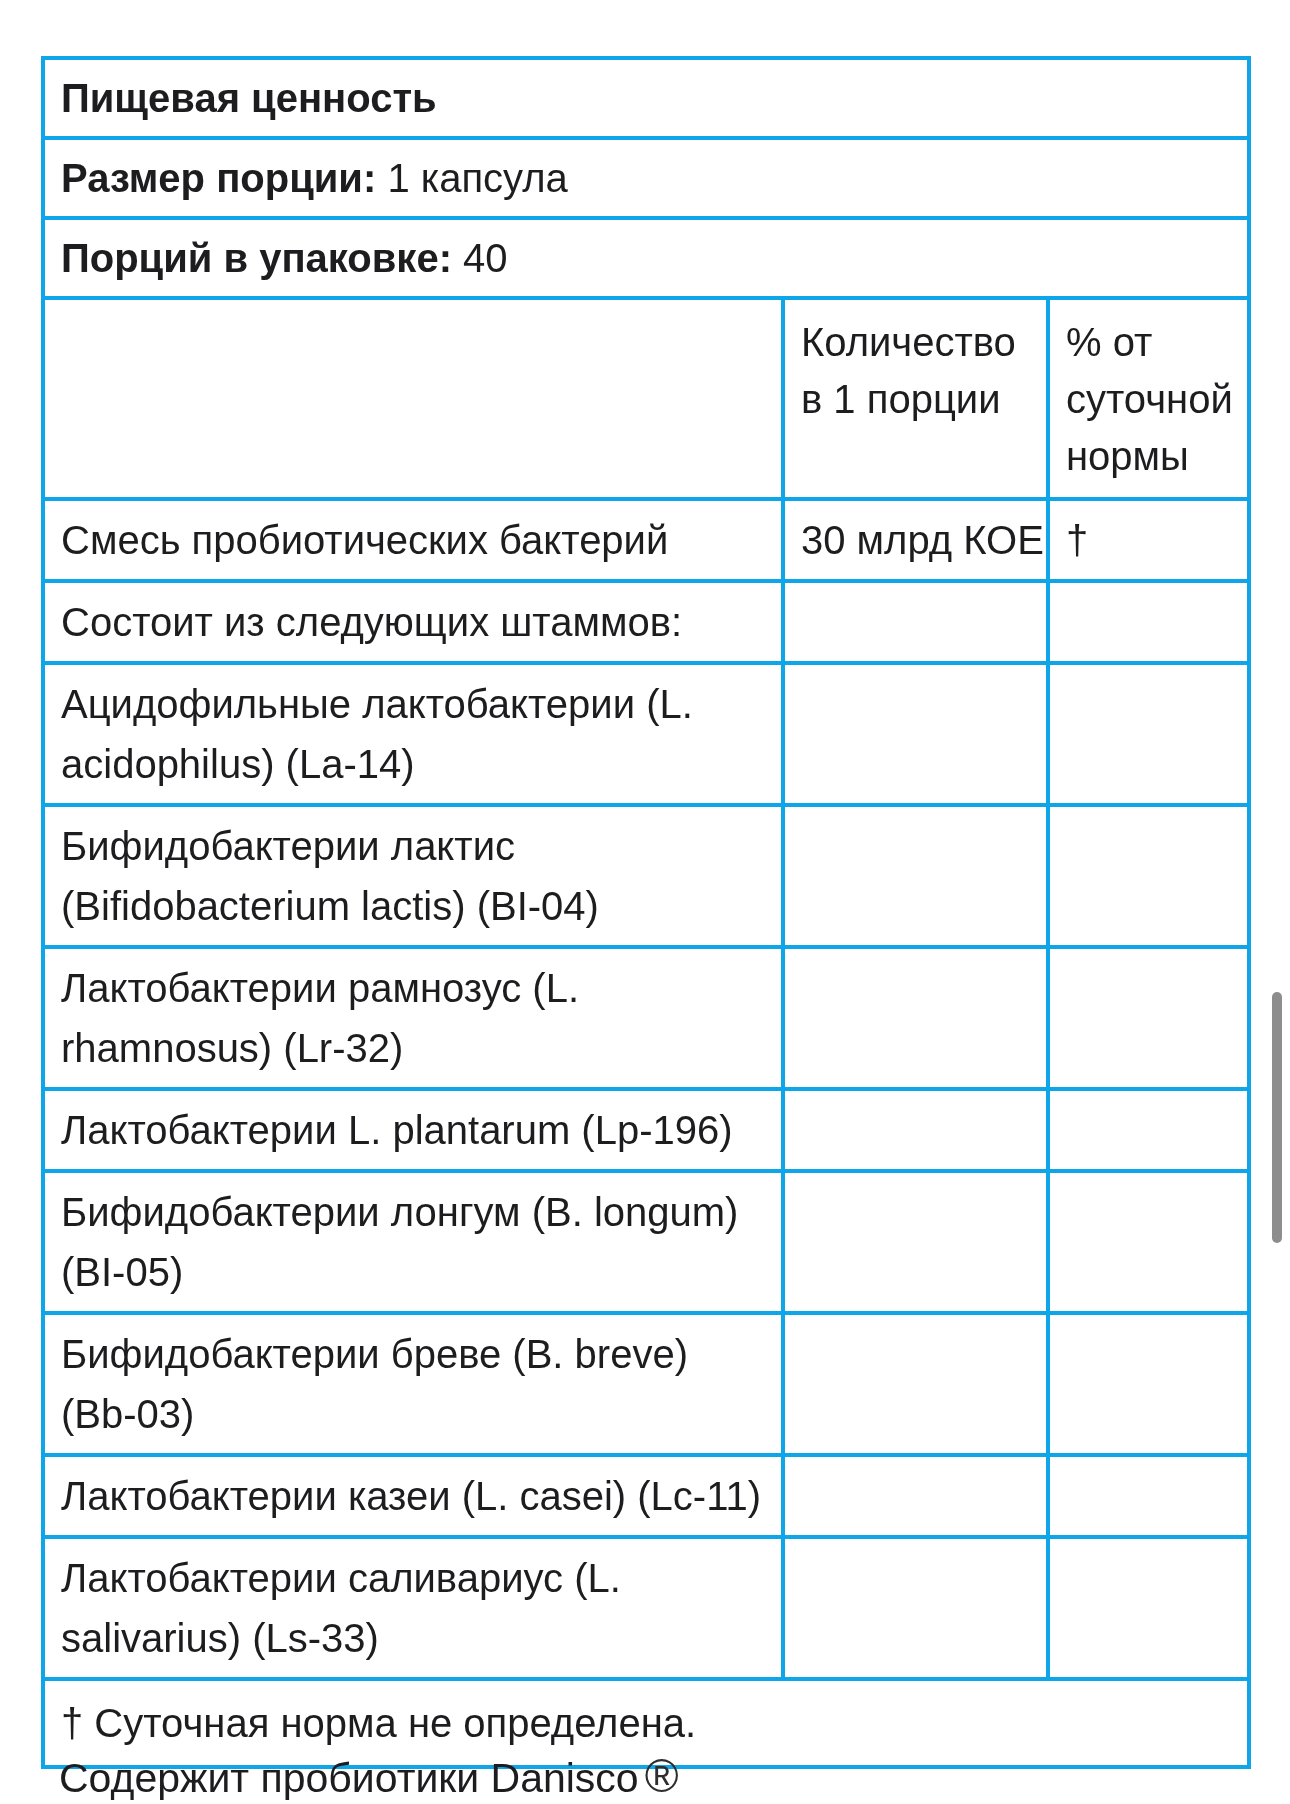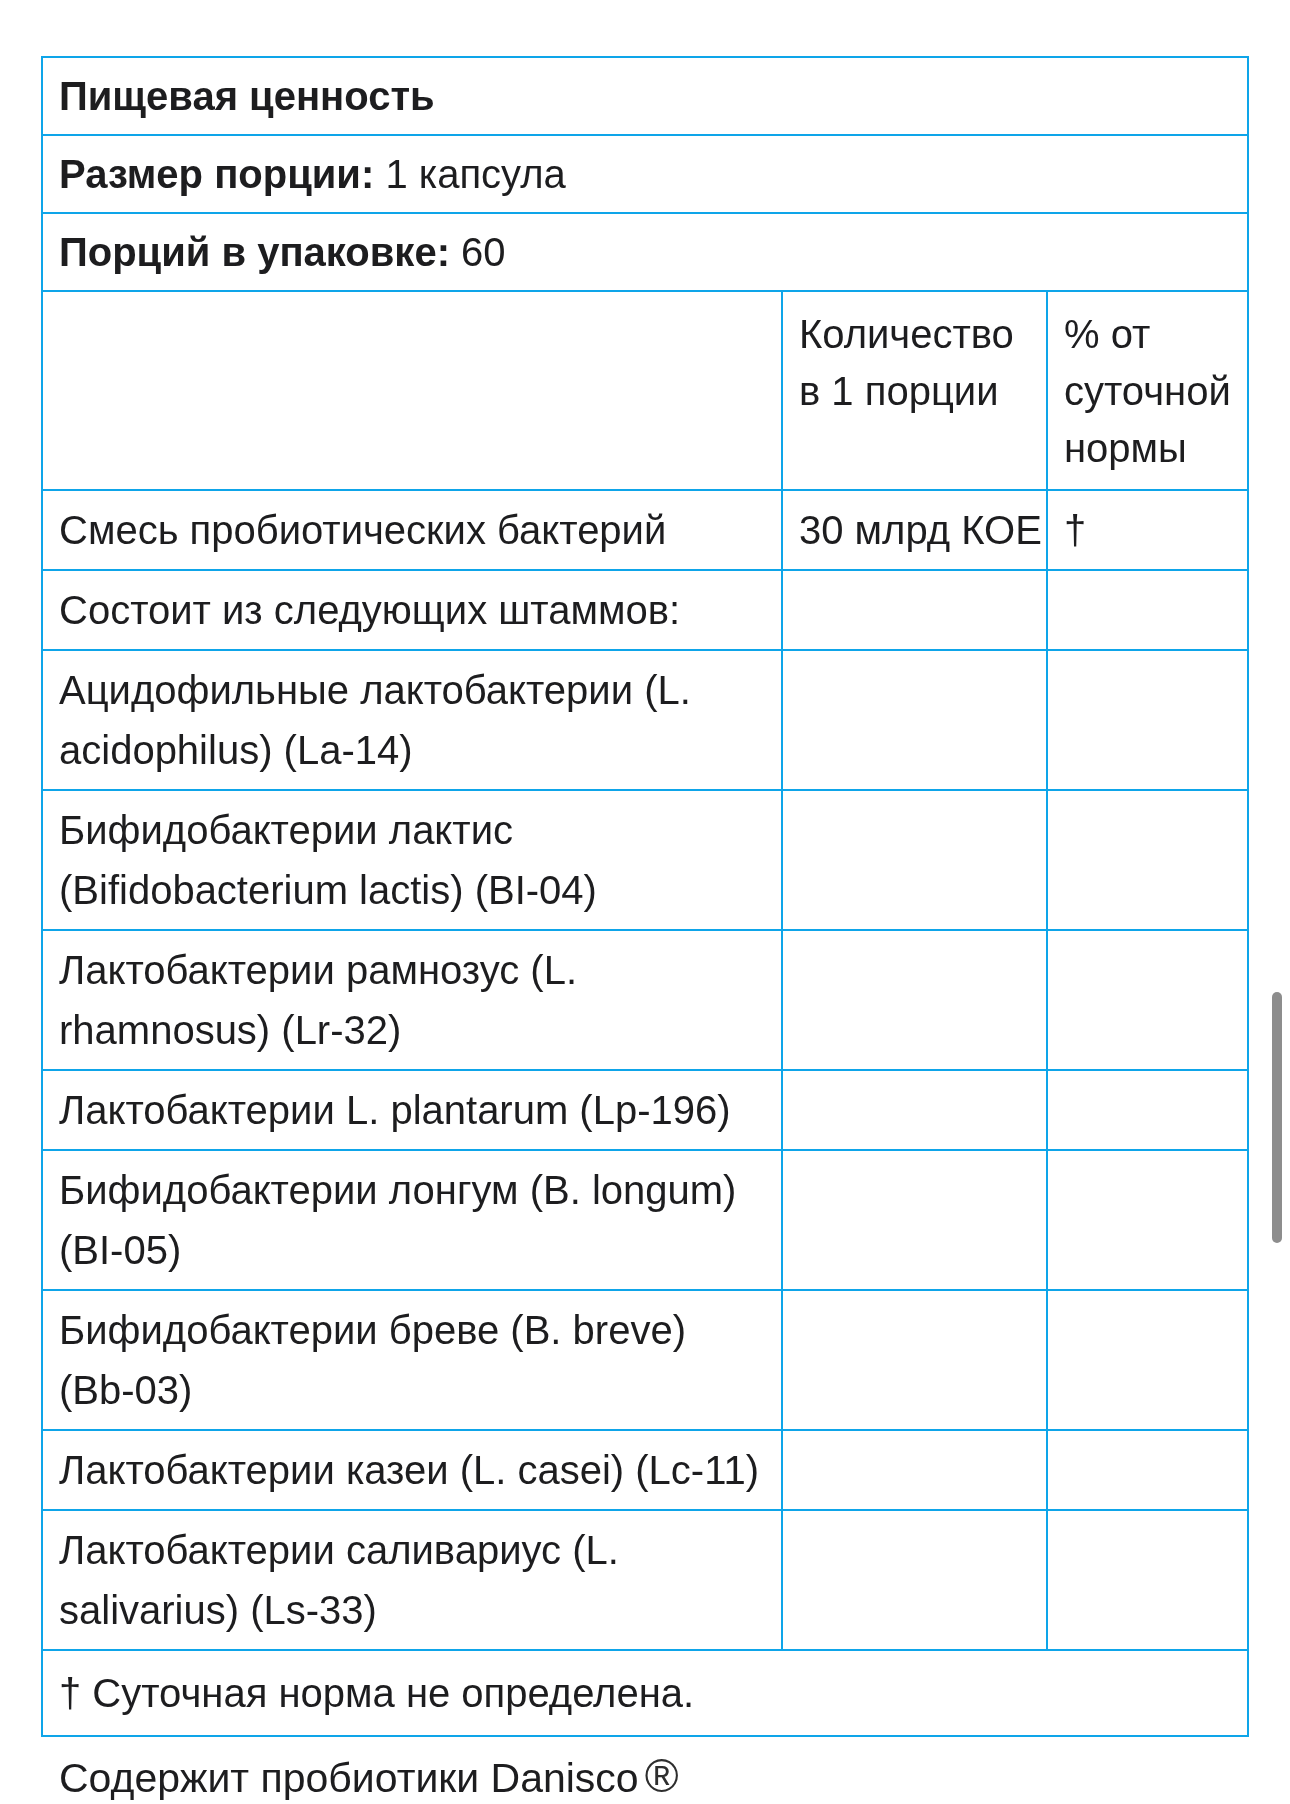--- a/index.html
+++ b/index.html
@@ -18,21 +18,21 @@
   table.nutrition {
     border-collapse: collapse;
     table-layout: fixed;
     position: absolute;
     left: 41px;
     top: 56px;
     width: 1206px;
   }
   table.nutrition td,
   table.nutrition th {
-    border: 2px solid #0ea5e9;
+    border: 4px solid #0ea5e9;
     font-size: 40px;
     text-align: left;
     font-weight: normal;
     word-wrap: break-word;
     padding-left: 16px;
   }
   td.info-cell {
     padding: 9px 10px;
     line-height: 58px;
   }
@@ -107,21 +107,21 @@
     </tr>
     <tr>
       <td class="info-cell" colspan="3">
         <span class="info-label">Размер порции:</span>
         <span>1 капсула</span>
       </td>
     </tr>
     <tr>
       <td class="info-cell" colspan="3">
         <span class="info-label">Порций в упаковке:</span>
-        <span>60</span>
+        <span>40</span>
       </td>
     </tr>
     <tr>
       <td class="corner-cell"></td>
       <th class="col-head">Количество в 1 порции</th>
       <th class="col-head">% от суточной нормы</th>
     </tr>
 
     <tr>
       <td class="name-cell">Смесь пробиотических бактерий</td>

